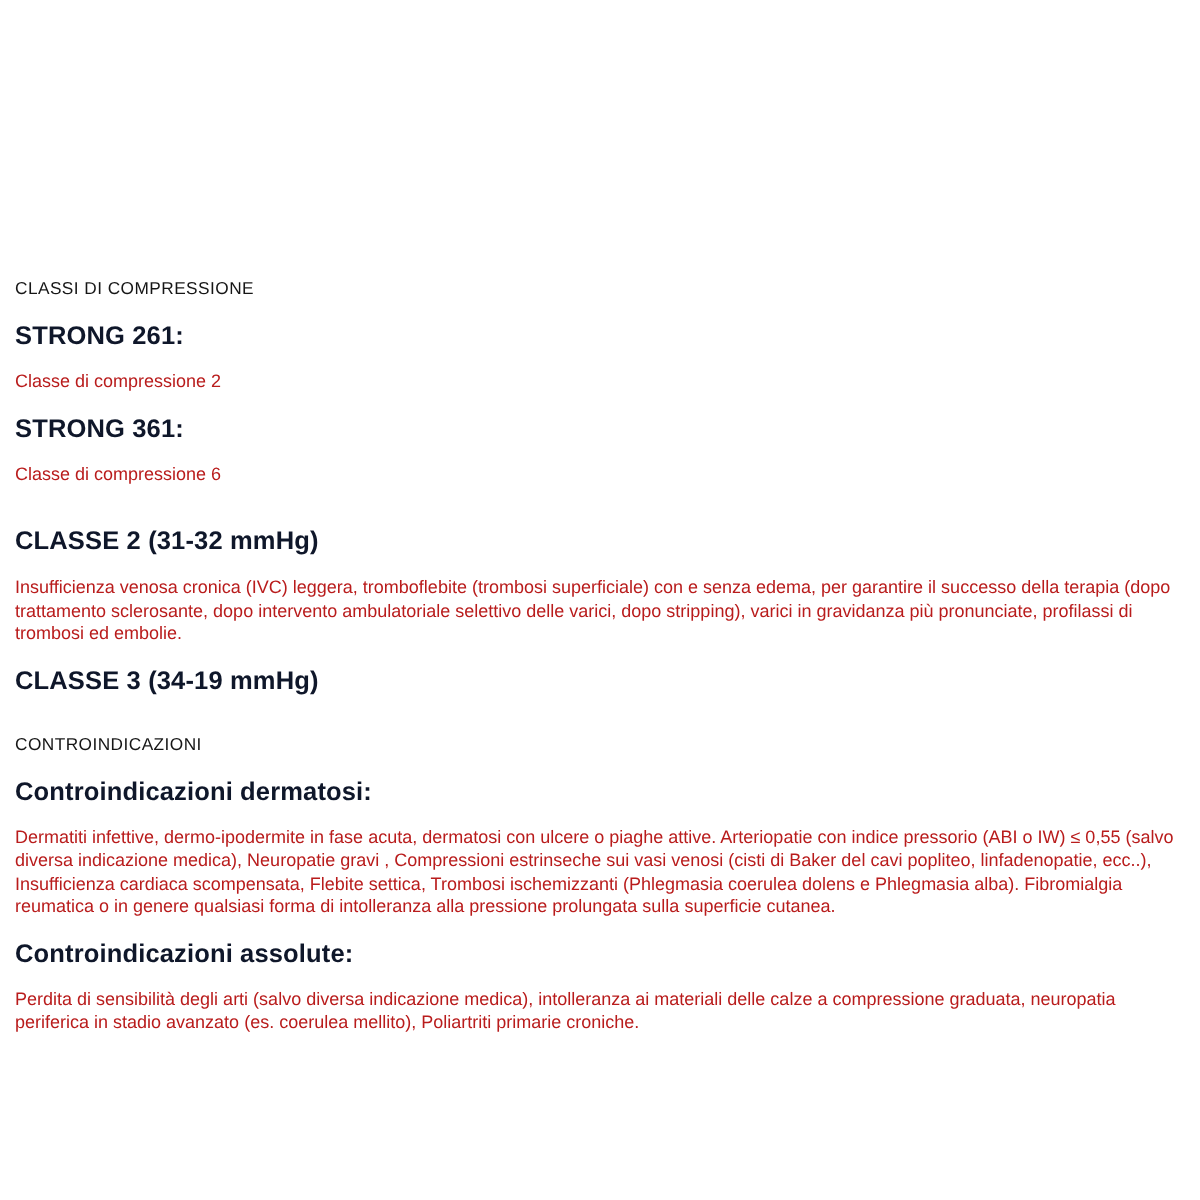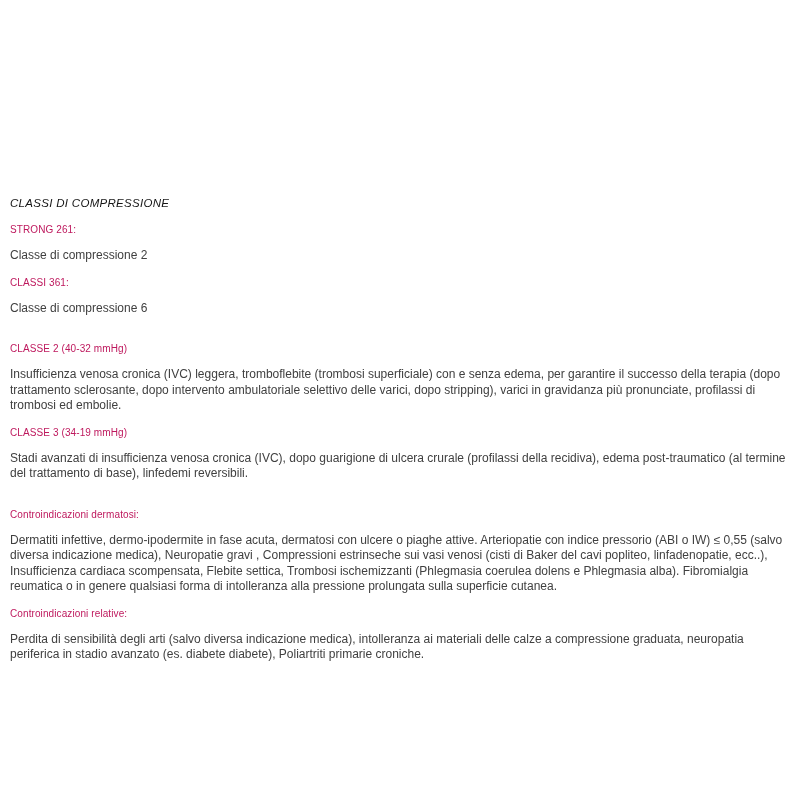--- a/index.html
+++ b/index.html
@@ -14,76 +14,75 @@
     -webkit-font-smoothing: antialiased;
   }
   .doc {
     box-sizing: border-box;
     width: 800px;
     height: 800px;
     padding: 181px 12px 0 10px;
   }
   .section { margin: 0 0 27px 0; }
   .sec-heading {
-    font-style: italic;
     font-weight: 400;
     font-size: 11.5px;
     letter-spacing: 0.3px;
     color: #161616;
-    margin: 16px 0 15px 0;
+    margin: 6px 0 15px 0;
   }
   .item { margin: 0; }
   .item-label {
-    font-weight: 400;
-    font-size: 10px;
+    font-weight: 700;
+    font-size: 17px;
     letter-spacing: 0.1px;
-    color: #be185d;
+    color: #0f172a;
     margin: 0 0 13px 0;
   }
   .item-text {
     font-weight: 400;
     font-size: 12px;
     line-height: 15.5px;
-    color: #404040;
+    color: #b91c1c;
     margin: 0 0 13px 0;
     max-width: 778px;
   }
 </style>
 </head>
 <body>
 
 <div class="doc">
 
   <div class="section">
     <p class="sec-heading">CLASSI DI COMPRESSIONE</p>
     <div class="item">
       <p class="item-label">STRONG 261:</p>
       <p class="item-text">Classe di compressione 2</p>
     </div>
     <div class="item">
-      <p class="item-label">CLASSI 361:</p>
+      <p class="item-label">STRONG 361:</p>
       <p class="item-text">Classe di compressione 6</p>
     </div>
   </div>
 
   <div class="section">
     <div class="item">
-      <p class="item-label">CLASSE 2 (40-32 mmHg)</p>
+      <p class="item-label">CLASSE 2 (31-32 mmHg)</p>
       <p class="item-text">Insufficienza venosa cronica (IVC) leggera, tromboflebite (trombosi superficiale) con e senza edema, per garantire il successo della terapia (dopo trattamento sclerosante, dopo intervento ambulatoriale selettivo delle varici, dopo stripping), varici in gravidanza più pronunciate, profilassi di trombosi ed embolie.</p>
     </div>
     <div class="item">
       <p class="item-label">CLASSE 3 (34-19 mmHg)</p>
-      <p class="item-text">Stadi avanzati di insufficienza venosa cronica (IVC), dopo guarigione di ulcera crurale (profilassi della recidiva), edema post-traumatico (al termine del trattamento di base), linfedemi reversibili.</p>
     </div>
   </div>
 
   <div class="section">
+    <p class="sec-heading">CONTROINDICAZIONI</p>
     <div class="item">
       <p class="item-label">Controindicazioni dermatosi:</p>
       <p class="item-text">Dermatiti infettive, dermo-ipodermite in fase acuta, dermatosi con ulcere o piaghe attive. Arteriopatie con indice pressorio (ABI o IW) ≤ 0,55 (salvo diversa indicazione medica), Neuropatie gravi , Compressioni estrinseche sui vasi venosi (cisti di Baker del cavi popliteo, linfadenopatie, ecc..), Insufficienza cardiaca scompensata, Flebite settica, Trombosi ischemizzanti (Phlegmasia coerulea dolens e Phlegmasia alba). Fibromialgia reumatica o in genere qualsiasi forma di intolleranza alla pressione prolungata sulla superficie cutanea.</p>
     </div>
     <div class="item">
-      <p class="item-label">Controindicazioni relative:</p>
-      <p class="item-text">Perdita di sensibilità degli arti (salvo diversa indicazione medica), intolleranza ai materiali delle calze a compressione graduata, neuropatia periferica in stadio avanzato (es. diabete diabete), Poliartriti primarie croniche.</p>
+      <p class="item-label">Controindicazioni assolute:</p>
+      <p class="item-text">Perdita di sensibilità degli arti (salvo diversa indicazione medica), intolleranza ai materiali delle calze a compressione graduata, neuropatia periferica in stadio avanzato (es. coerulea mellito), Poliartriti primarie croniche.</p>
     </div>
   </div>
 
 </div>
 
 </body></html>

